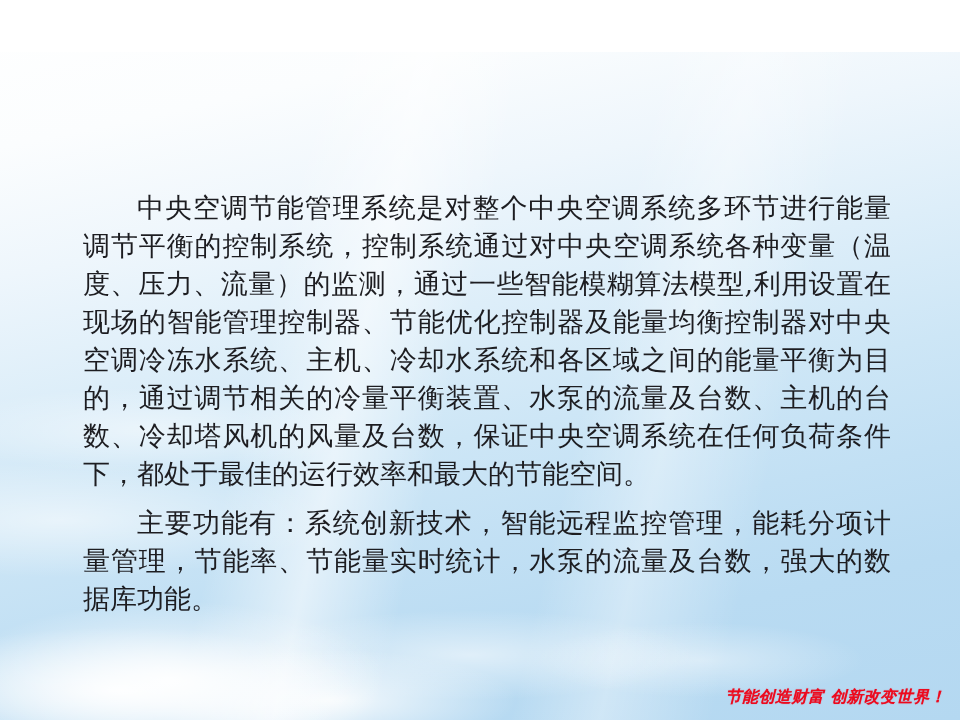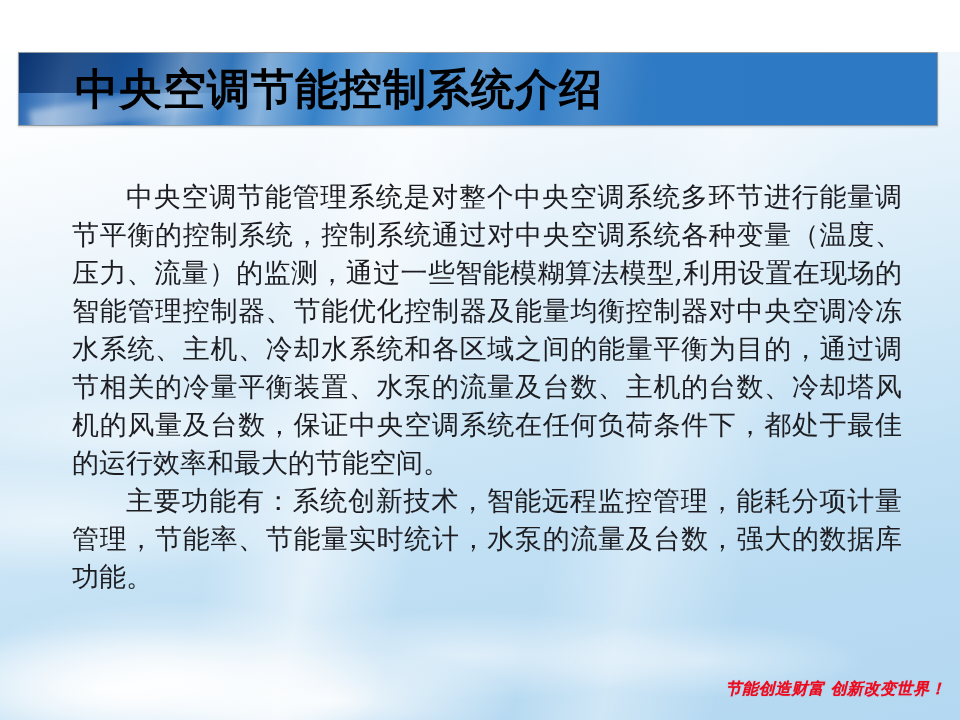--- a/index.html
+++ b/index.html
@@ -152,51 +152,48 @@
     top: 178px;
     width: 830px;
     color: #1d1d21;
     font-family: "DejaVu Serif", "Liberation Serif", serif;
     font-size: 27px;
     line-height: 38px;
     text-align: justify;
     text-justify: inter-character;
   }
   .body-text p {
-    margin: 0;
+    margin: 11px;
     text-indent: 2em;
   }
 
   
   .footer-slogan {
     position: absolute;
     right: 14px;
-    bottom: 20px;
+    bottom: 12px;
     color: #ec0a1e;
     font-family: "DejaVu Sans", "Liberation Sans", sans-serif;
     font-weight: bold;
     font-style: italic;
     font-size: 16px;
     letter-spacing: 0.5px;
     white-space: nowrap;
     text-shadow: 0 0 1px rgba(236,10,30,0.6);
   }
 </style>
 </head>
 <body>
 
 <div id="slide">
 
   <div class="bg-sky"></div>
   <div class="bg-cloud-lower"></div>
   <div class="bg-top-white"></div>
 
-  <div class="title-bar">
-    <div class="title-text">中央空调节能控制系统介绍</div>
-  </div>
 
   <div class="body-text">
     <p>中央空调节能管理系统是对整个中央空调系统多环节进行能量调节平衡的控制系统，控制系统通过对中央空调系统各种变量（温度、压力、流量）的监测，通过一些智能模糊算法模型,利用设置在现场的智能管理控制器、节能优化控制器及能量均衡控制器对中央空调冷冻水系统、主机、冷却水系统和各区域之间的能量平衡为目的，通过调节相关的冷量平衡装置、水泵的流量及台数、主机的台数、冷却塔风机的风量及台数，保证中央空调系统在任何负荷条件下，都处于最佳的运行效率和最大的节能空间。</p>
     <p>主要功能有：系统创新技术，智能远程监控管理，能耗分项计量管理，节能率、节能量实时统计，水泵的流量及台数，强大的数据库功能。</p>
   </div>
 
   <div class="footer-slogan">节能创造财富 创新改变世界！</div>
 
 </div>
 

